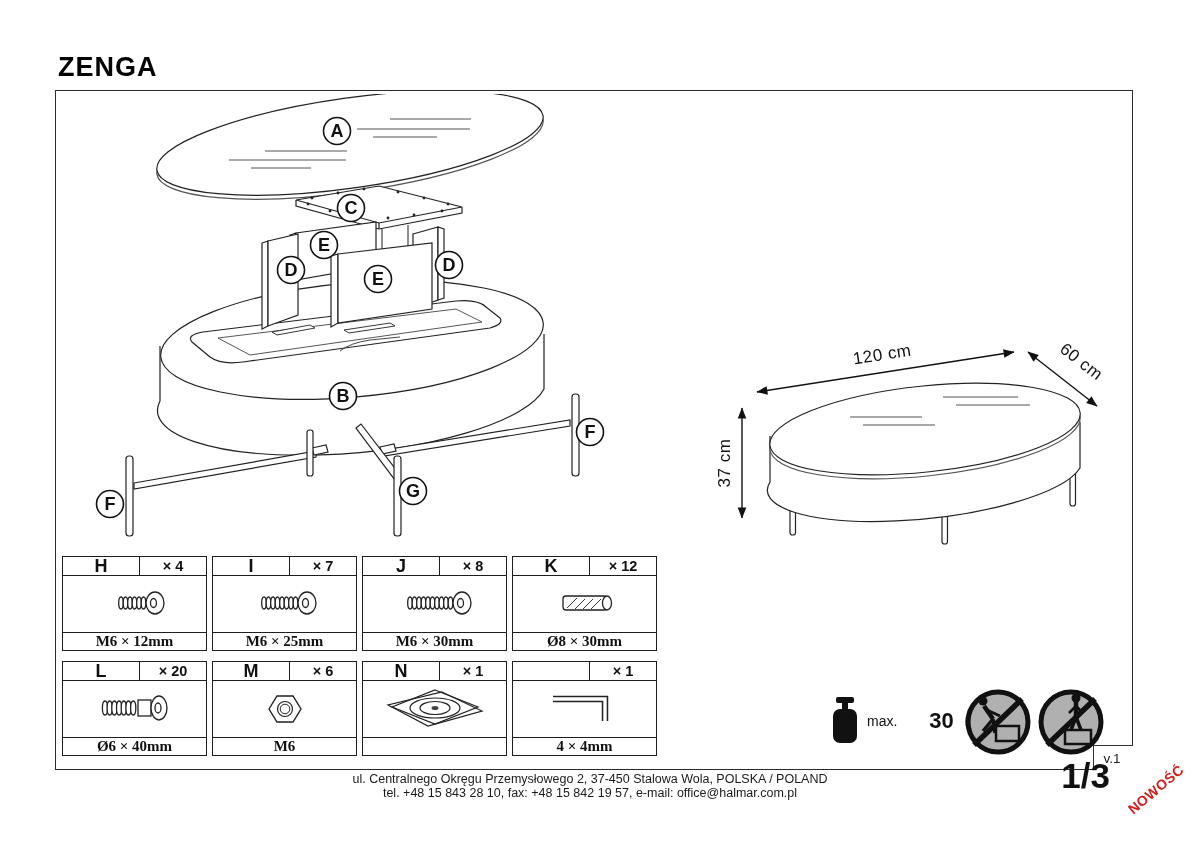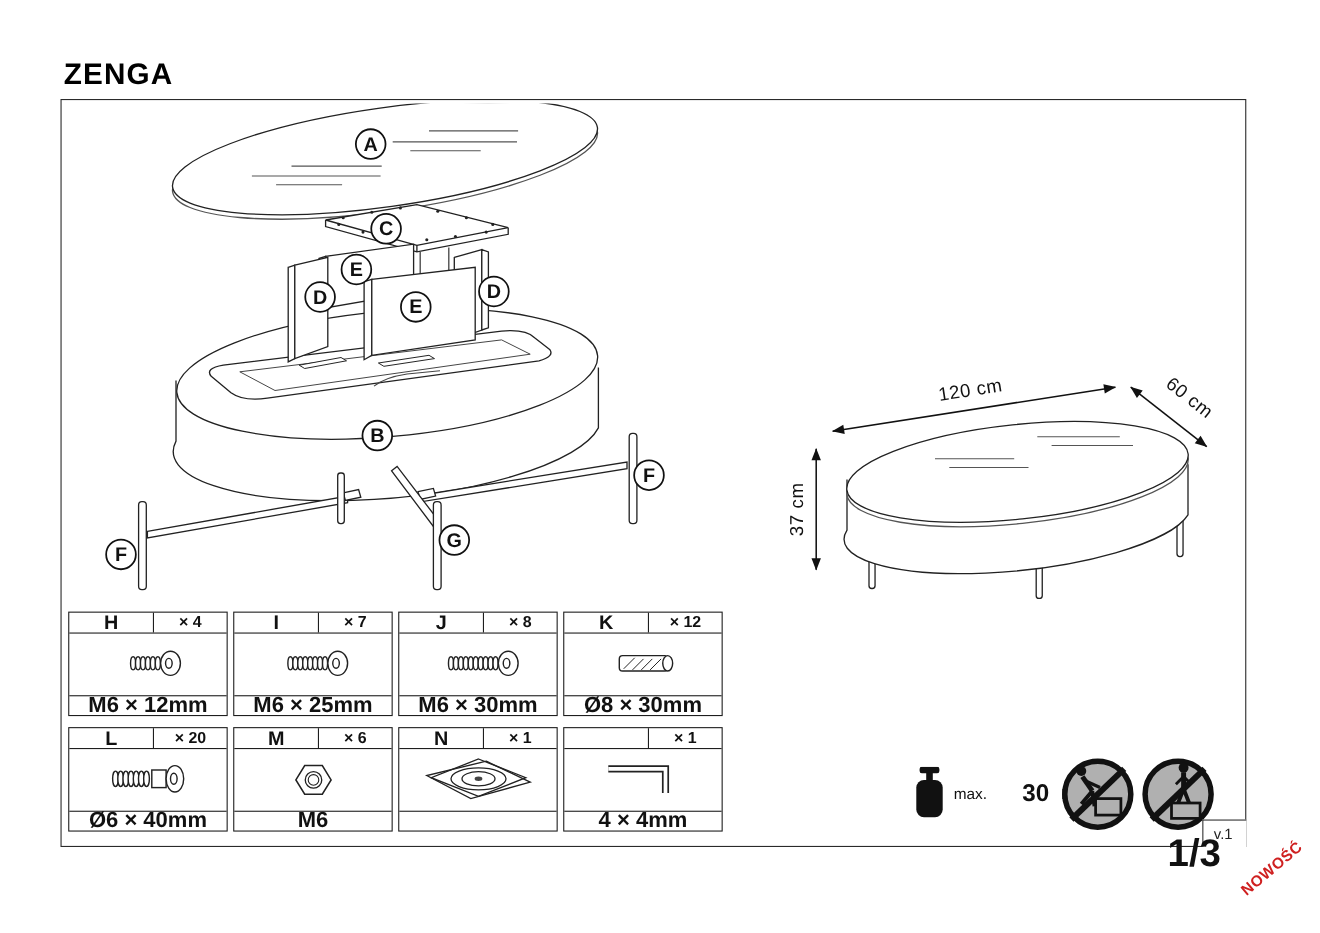--- a/index.html
+++ b/index.html
@@ -19,21 +19,21 @@
   .dims-svg { position:absolute; left:700px; top:330px; }
 
   
   .hw-table { position:absolute; left:62px; top:556px; }
   .hw-row { display:flex; gap:5px; margin-bottom:10px; }
   .hw-cell { width:145px; height:95px; border:1.5px solid #1e1e1e; background:#fff; display:flex; flex-direction:column; }
   .hw-head { height:19px; display:flex; border-bottom:1.3px solid #1e1e1e; flex:0 0 auto; }
   .hw-letter { width:54%; border-right:1.3px solid #1e1e1e; display:flex; align-items:center; justify-content:center; font-size:18px; font-weight:bold; line-height:1; }
   .hw-count { width:46%; display:flex; align-items:center; justify-content:center; font-size:14.5px; font-weight:bold; line-height:1; }
   .hw-img { flex:1 1 auto; display:flex; align-items:center; justify-content:center; overflow:hidden; }
-  .hw-size { height:18px; border-top:1.3px solid #1e1e1e; display:flex; align-items:center; justify-content:center; font-size:20px; font-weight:bold; flex:0 0 auto; }
+  .hw-size { height:18px; border-top:1.3px solid #1e1e1e; display:flex; align-items:center; justify-content:center; font-size:15px; font-weight:bold; flex:0 0 auto;font-family:Liberation Serif, serif; }
 
   
   .load { position:absolute; left:830px; top:696px; height:50px; display:flex; align-items:center; }
   .load .prefix { font-size:14px; font-weight:normal; margin-left:7px; }
   .load .value { font-size:22px; font-weight:bold; margin-left:32px; }
   .load .unit { font-size:13px; font-weight:bold; margin-left:11px; }
 
   .prohib { position:absolute; }
   .prohib.p1 { left:962px; top:686px; }
   .prohib.p2 { left:1035px; top:686px; }
@@ -428,15 +428,17 @@
     <line x1="12" y1="59" x2="60" y2="13" stroke="#111" stroke-width="5.5"></line>
   </svg>
 
   <div class="version-box">
       <span>v.1</span>
     </div>
   <div class="page-number">1/3</div>
   <div class="new-badge">NOWOŚĆ</div>
 
   <div class="footer">
+    <div class="l2">ul. Centralnego Okręgu Przemysłowego 2, 37-450 Stalowa Wola, POLSKA / POLAND</div>
+    <div class="l3">tel. +48 15 843 28 10, fax: +48 15 842 19 57, e-mail: office@halmar.com.pl</div>
   </div>
 
 </div>
 
 </body></html>

